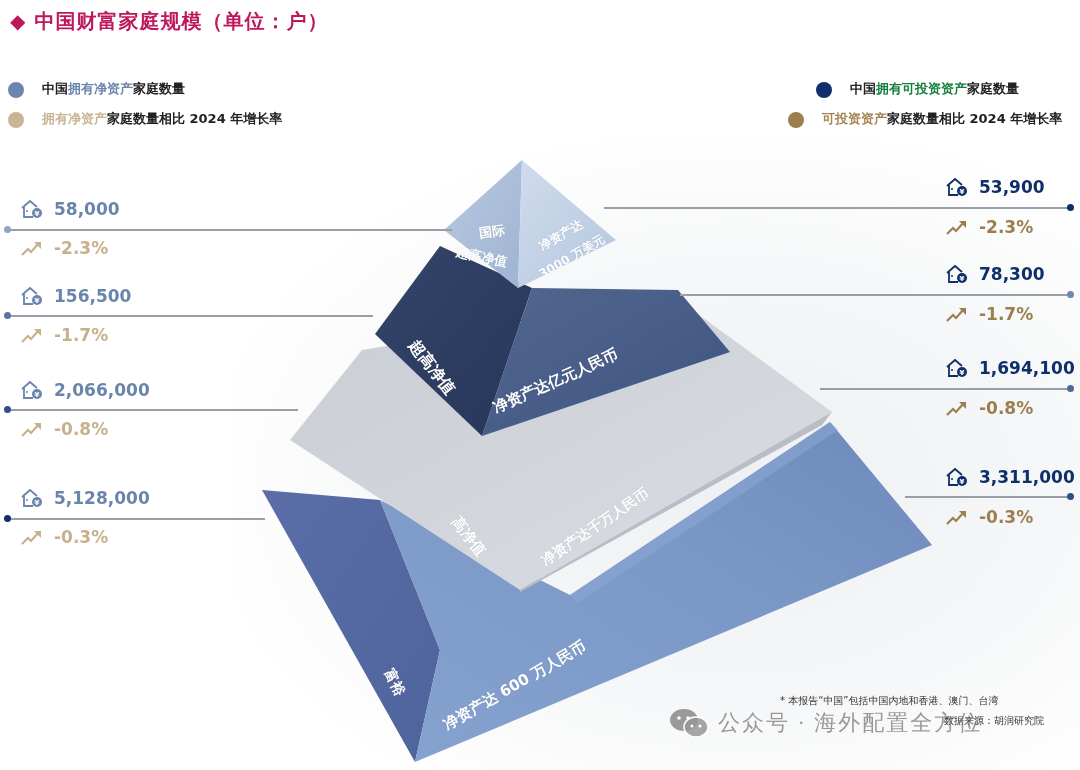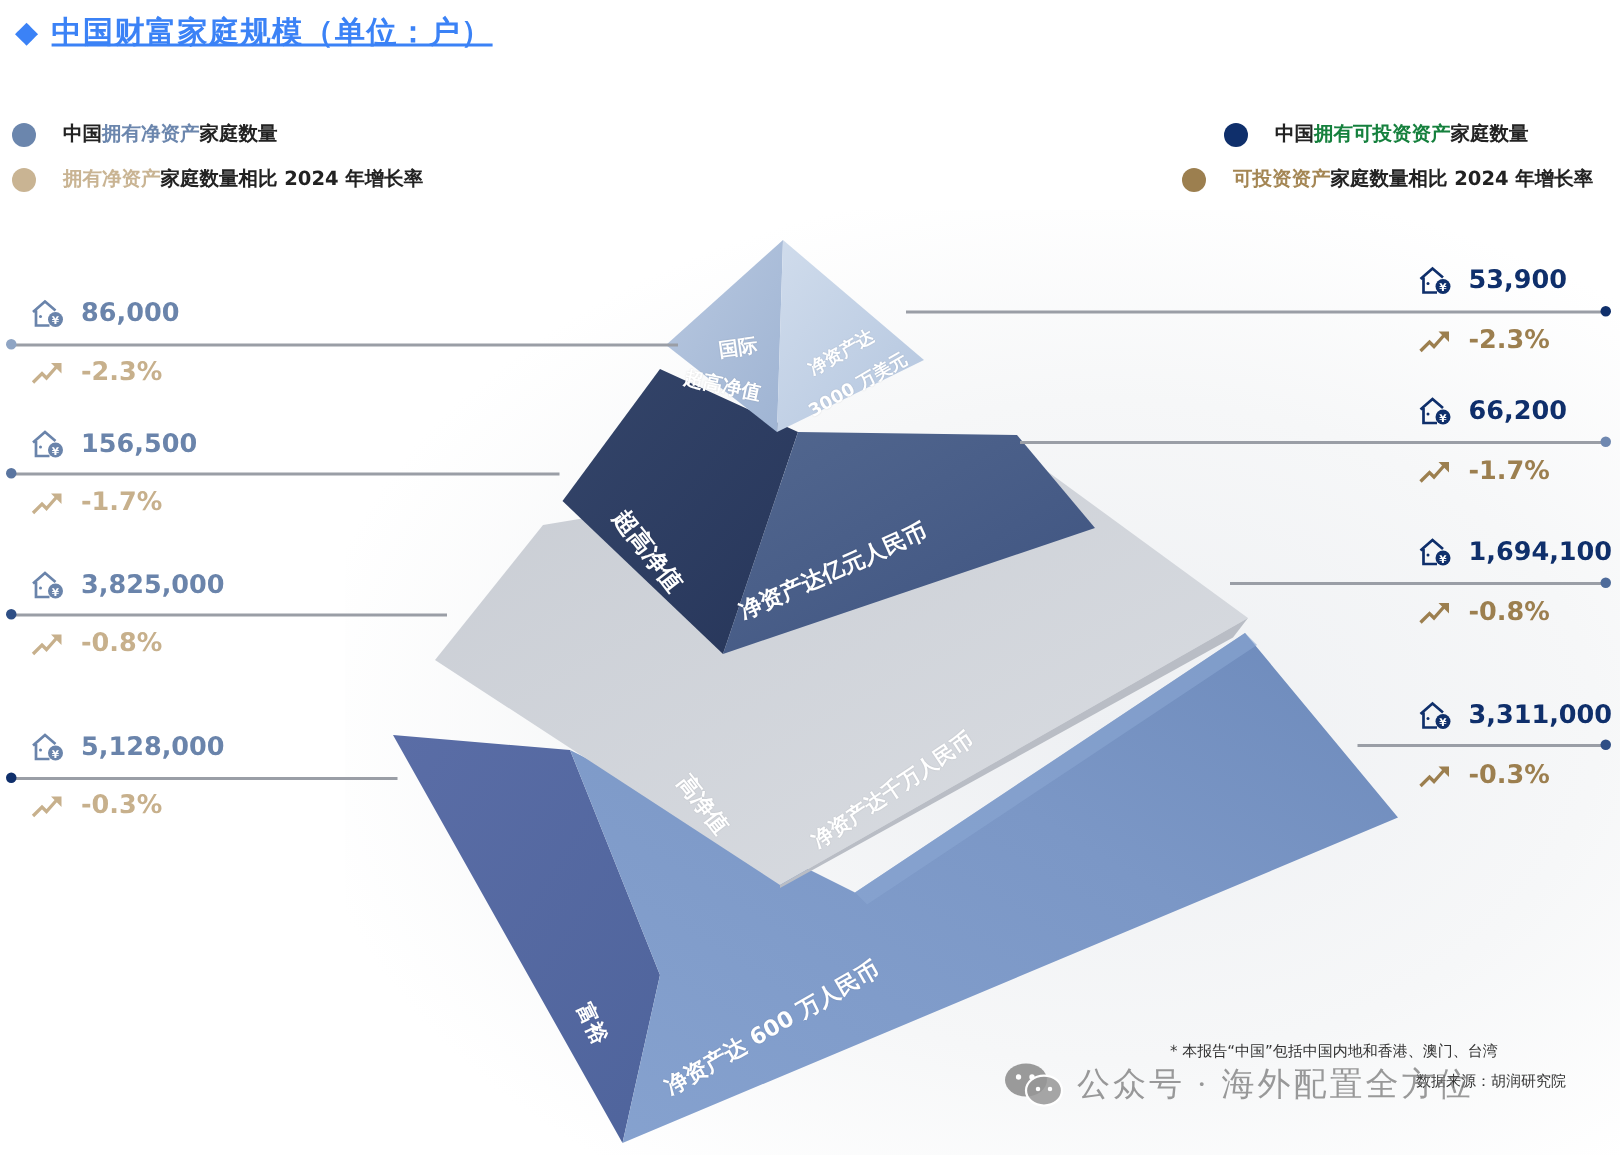--- a/index.html
+++ b/index.html
@@ -6,22 +6,22 @@
   body {
     width:1080px; height:770px; position:relative; overflow:hidden;
     background:#ffffff;
     font-family:"DejaVu Sans","Liberation Sans",sans-serif;
   }
   .bgfade {
     position:absolute; left:230px; top:140px; width:850px; height:630px;
     background:radial-gradient(ellipse at 60% 55%, #eef0f3 0%, #f6f7f8 45%, #ffffff 75%);
   }
   .title {
-    position:absolute; left:10px; top:8px; font-size:20px; font-weight:bold; color:#3b82f6;
-    letter-spacing:1px; white-space:nowrap;text-decoration:underline;
+    position:absolute; left:10px; top:8px; font-size:20px; font-weight:bold; color:#be185d;
+    letter-spacing:1px; white-space:nowrap;
   }
   .title .diamond { display:inline-block; margin-right:8px; }
   .legend-item {
     position:absolute; font-size:13px; font-weight:bold; color:#222; white-space:nowrap;
     display:flex; align-items:flex-end;
   }
   .legend-dot { width:16px; height:16px; border-radius:50%; display:inline-block; margin-right:18px; }
   .pyr { position:absolute; left:0; top:0; }
   .conn { position:absolute; height:1.5px; background:#9a9ea6; }
   .dot { position:absolute; width:7px; height:7px; border-radius:50%; }
@@ -154,21 +154,21 @@
 <div class="conn" style="left:905px; top:496px; width:165px;"></div>
 <div class="dot" style="left:1067px; top:493px; background:#2f4f85;"></div>
 
 <div class="stat" style="left:20px; top:199px; color:#6a84ab;">
   <svg width="24" height="20" viewBox="0 0 24 20">
       <path d="M2 9 L10 2 L17 8 M4 8 V18 H13" stroke="#6a84ab" stroke-width="1.8" fill="none"></path>
       <circle cx="7" cy="12" r="1" fill="#6a84ab"></circle>
       <circle cx="17" cy="14" r="5" fill="#6a84ab"></circle>
       <text x="17" y="17" font-size="7" fill="#fff" text-anchor="middle" font-family="DejaVu Sans, sans-serif">¥</text>
     </svg>
-  <span>86,000</span>
+  <span>58,000</span>
 </div>
 <div class="stat" style="left:20px; top:238px; color:#c7b08c;">
   <svg width="24" height="18" viewBox="0 0 24 18">
       <path d="M2 16 L8 10 L11 13 L19 4" stroke="#c7b08c" stroke-width="2.2" fill="none"></path>
       <path d="M14 3 H21 V10 Z" fill="#c7b08c"></path>
     </svg>
   <span>-2.3%</span>
 </div>
 
 <div class="stat" style="left:20px; top:286px; color:#6a84ab;">
@@ -188,21 +188,21 @@
   <span>-1.7%</span>
 </div>
 
 <div class="stat" style="left:20px; top:380px; color:#6a84ab;">
   <svg width="24" height="20" viewBox="0 0 24 20">
       <path d="M2 9 L10 2 L17 8 M4 8 V18 H13" stroke="#6a84ab" stroke-width="1.8" fill="none"></path>
       <circle cx="7" cy="12" r="1" fill="#6a84ab"></circle>
       <circle cx="17" cy="14" r="5" fill="#6a84ab"></circle>
       <text x="17" y="17" font-size="7" fill="#fff" text-anchor="middle" font-family="DejaVu Sans, sans-serif">¥</text>
     </svg>
-  <span>3,825,000</span>
+  <span>2,066,000</span>
 </div>
 <div class="stat" style="left:20px; top:419px; color:#c7b08c;">
   <svg width="24" height="18" viewBox="0 0 24 18">
       <path d="M2 16 L8 10 L11 13 L19 4" stroke="#c7b08c" stroke-width="2.2" fill="none"></path>
       <path d="M14 3 H21 V10 Z" fill="#c7b08c"></path>
     </svg>
   <span>-0.8%</span>
 </div>
 
 <div class="stat" style="left:20px; top:488px; color:#6a84ab;">
@@ -239,21 +239,21 @@
   <span>-2.3%</span>
 </div>
 
 <div class="stat" style="left:945px; top:264px; color:#0f2f6b;">
   <svg width="24" height="20" viewBox="0 0 24 20">
       <path d="M2 9 L10 2 L17 8 M4 8 V18 H13" stroke="#0f2f6b" stroke-width="1.8" fill="none"></path>
       <circle cx="7" cy="12" r="1" fill="#0f2f6b"></circle>
       <circle cx="17" cy="14" r="5" fill="#0f2f6b"></circle>
       <text x="17" y="17" font-size="7" fill="#fff" text-anchor="middle" font-family="DejaVu Sans, sans-serif">¥</text>
     </svg>
-  <span>66,200</span>
+  <span>78,300</span>
 </div>
 <div class="stat" style="left:945px; top:304px; color:#9c7f4f;">
   <svg width="24" height="18" viewBox="0 0 24 18">
       <path d="M2 16 L8 10 L11 13 L19 4" stroke="#9c7f4f" stroke-width="2.2" fill="none"></path>
       <path d="M14 3 H21 V10 Z" fill="#9c7f4f"></path>
     </svg>
   <span>-1.7%</span>
 </div>
 
 <div class="stat" style="left:945px; top:358px; color:#0f2f6b;">

